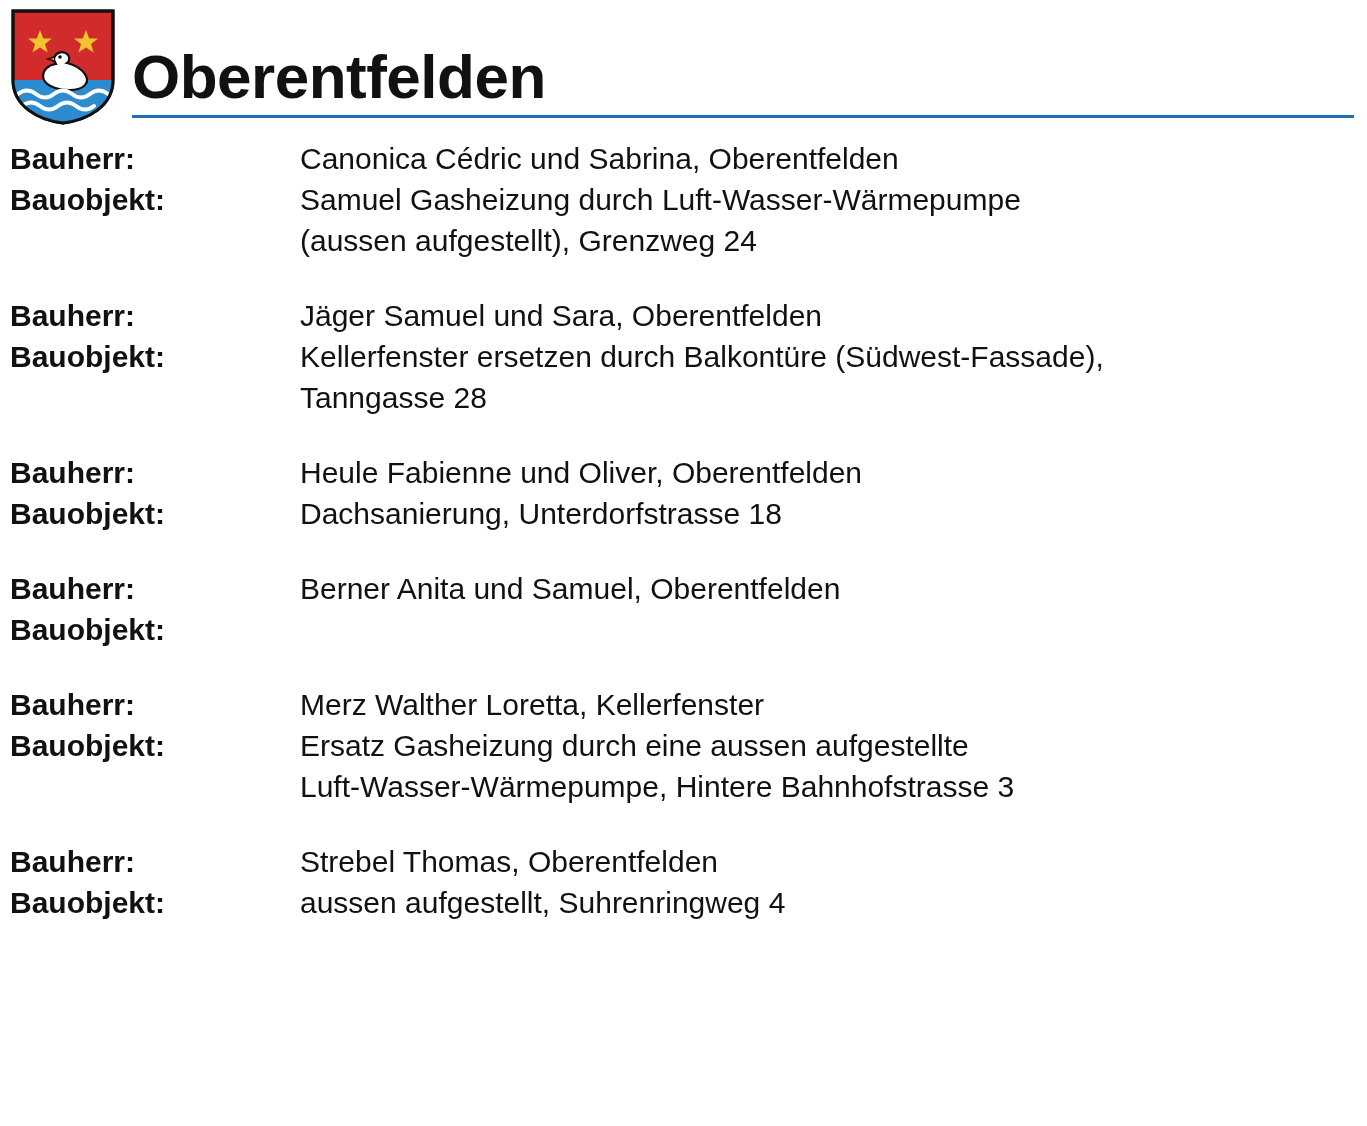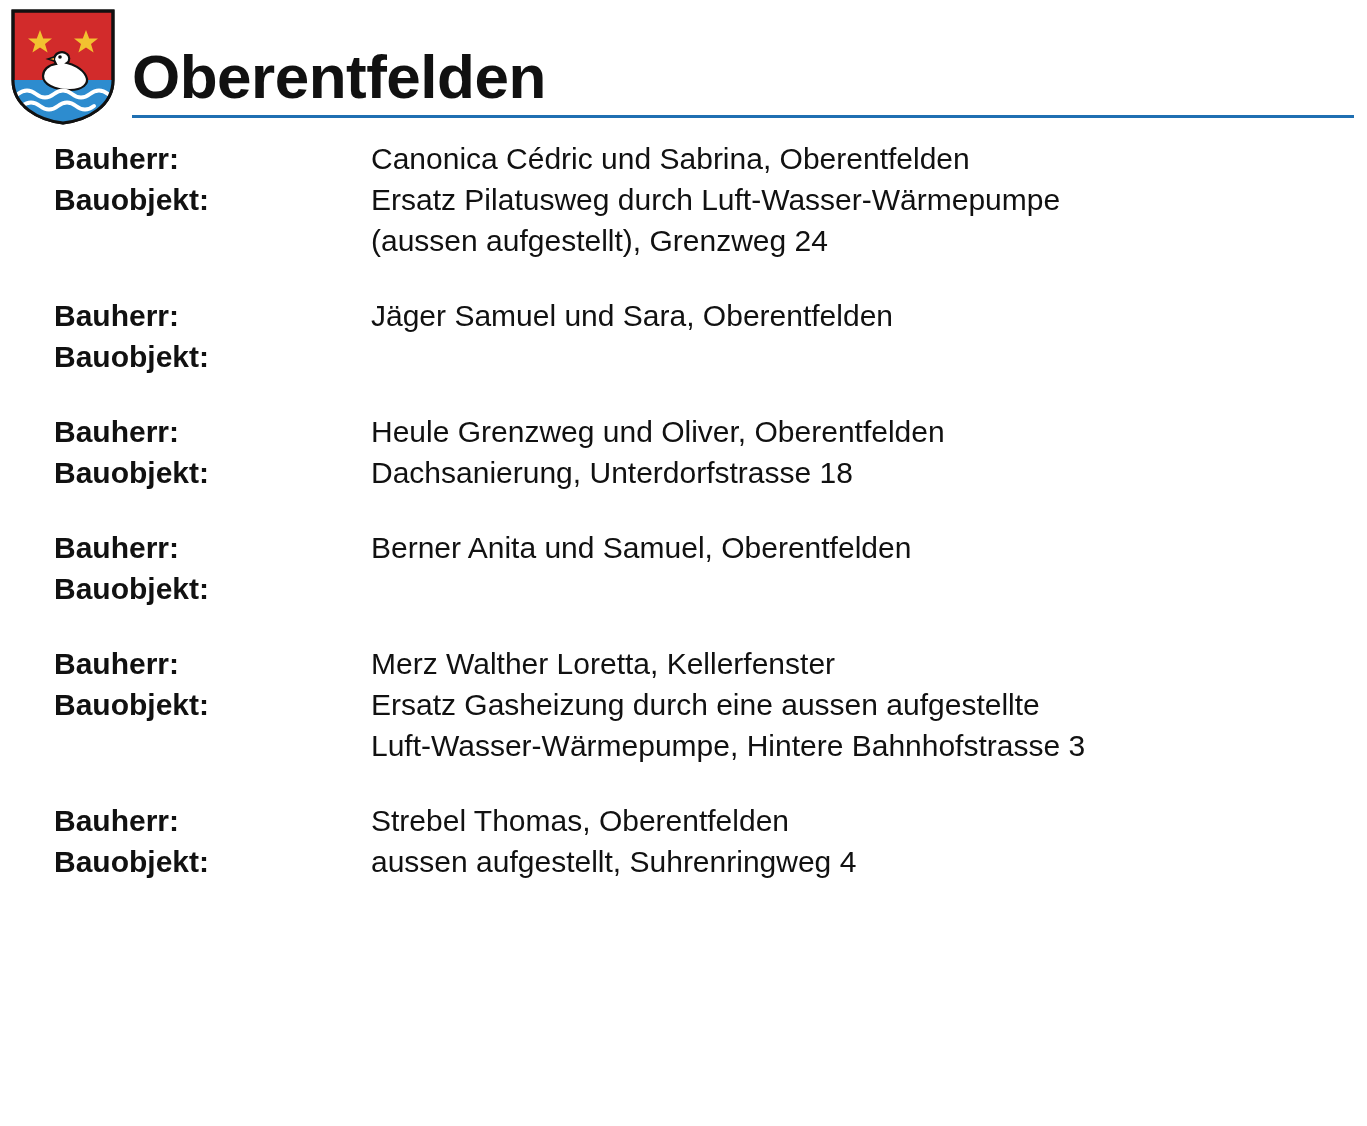--- a/index.html
+++ b/index.html
@@ -62,21 +62,20 @@
     margin-bottom: 8px;
   }
 
   
   .entries {
     padding: 12px 0 0 0;
   }
 
   .entry {
     margin-bottom: 34px;
-    padding-left: 44px;
   }
 
   .row {
     display: flex;
     align-items: flex-start;
   }
 
   .label {
     flex: 0 0 300px;
     width: 300px;
@@ -87,21 +86,20 @@
     padding-left: 10px;
     box-sizing: border-box;
     white-space: nowrap;
   }
 
   .value {
     flex: 1 1 auto;
     font-size: 30px;
     line-height: 41px;
     color: #111111;
-    margin-left: 27px;
   }
 
   .value .line {
     display: block;
     white-space: nowrap;
   }
 </style>
 </head>
 <body>
 
@@ -146,43 +144,47 @@
     <div class="entry">
       <div class="row">
         <div class="label">Bauherr:</div>
         <div class="value">
           <span class="line">Canonica Cédric und Sabrina, Oberentfelden</span>
         </div>
       </div>
       <div class="row">
         <div class="label">Bauobjekt:</div>
         <div class="value">
-          <span class="line">Ersatz Pilatusweg durch Luft-Wasser-Wärmepumpe</span>
+          <span class="line">Samuel Gasheizung durch Luft-Wasser-Wärmepumpe</span>
           <span class="line">(aussen aufgestellt), Grenzweg 24</span>
         </div>
       </div>
     </div>
 
     <div class="entry">
       <div class="row">
         <div class="label">Bauherr:</div>
         <div class="value">
           <span class="line">Jäger Samuel und Sara, Oberentfelden</span>
         </div>
       </div>
       <div class="row">
         <div class="label">Bauobjekt:</div>
-      </div>
-    </div>
-
-    <div class="entry">
-      <div class="row">
-        <div class="label">Bauherr:</div>
-        <div class="value">
-          <span class="line">Heule Grenzweg und Oliver, Oberentfelden</span>
+        <div class="value">
+          <span class="line">Kellerfenster ersetzen durch Balkontüre (Südwest-Fassade),</span>
+          <span class="line">Tanngasse 28</span>
+        </div>
+      </div>
+    </div>
+
+    <div class="entry">
+      <div class="row">
+        <div class="label">Bauherr:</div>
+        <div class="value">
+          <span class="line">Heule Fabienne und Oliver, Oberentfelden</span>
         </div>
       </div>
       <div class="row">
         <div class="label">Bauobjekt:</div>
         <div class="value">
           <span class="line">Dachsanierung, Unterdorfstrasse 18</span>
         </div>
       </div>
     </div>
 

